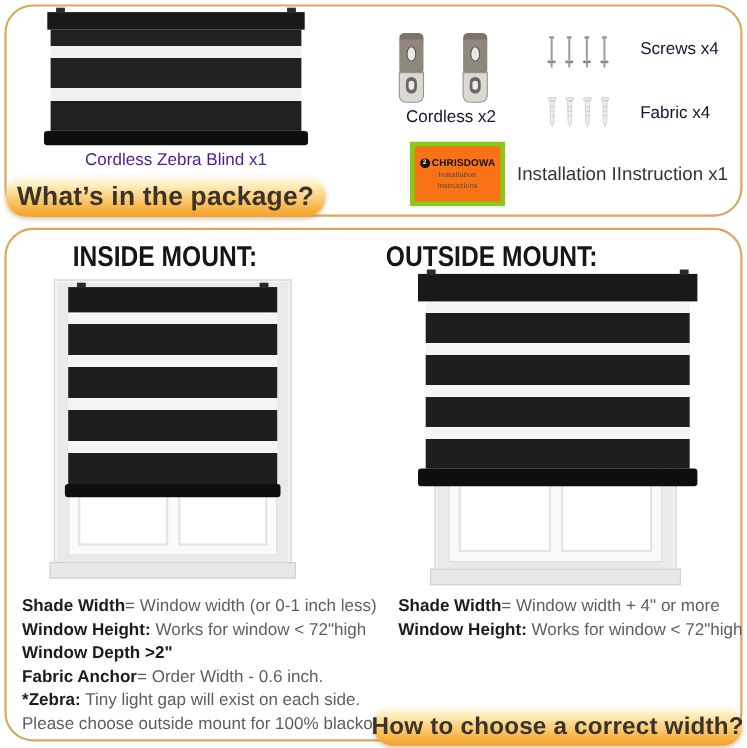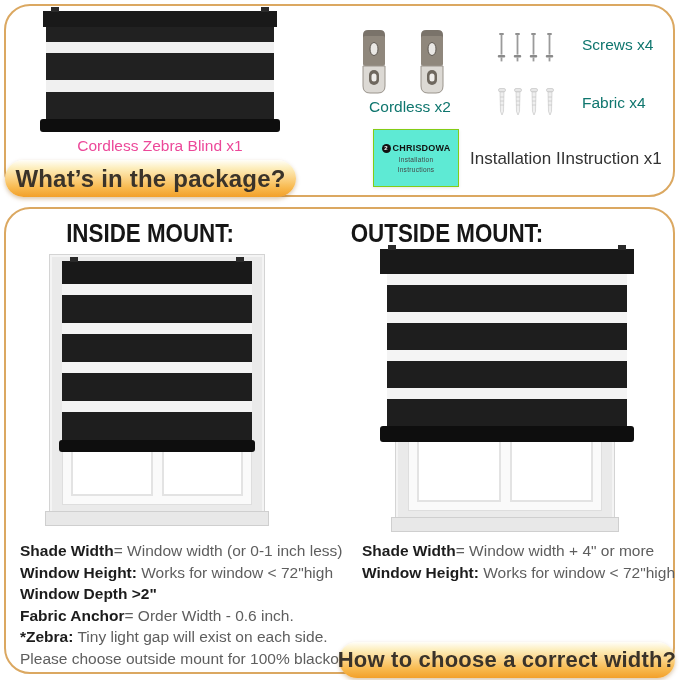--- a/index.html
+++ b/index.html
@@ -27,34 +27,34 @@
   .rail { background:#0e0e0e; border-radius:3px; }
 
   
   .pkg-blind { position:absolute; left:34px; top:5px; width:240px; }
   .pkg-blind .valance { width:234px; height:16px; margin:0 auto; }
   .pkg-body { width:228px; height:92px; margin:0 auto;
       background:linear-gradient(to bottom,#212121 0,#212121 15px,#f0f0f0 15px,#f0f0f0 26px,
                  #212121 26px,#212121 53px,#f0f0f0 53px,#f0f0f0 65px,#212121 65px,#212121 92px); }
   .pkg-blind .rail { width:240px; height:13px; }
   .pkg-caption { position:absolute; left:34px; top:131px; width:240px; text-align:center;
-                 font-size:15.5px; color:#ec4899; }
-
-  
-  .hw-label { position:absolute; font-size:15.5px; color:#0f766e; white-space:nowrap; }
+                 font-size:15.5px; color:#4c1d95; }
+
+  
+  .hw-label { position:absolute; font-size:15.5px; color:#0f172a; white-space:nowrap; }
   .brackets-group { position:absolute; left:352px; top:22px; display:flex; gap:26px; }
   .brackets-label { left:352px; top:92px; width:104px; text-align:center; }
   .screws-group { position:absolute; left:491px; top:26px; display:flex; gap:7px; }
   .screws-label { left:576px; top:30px; }
   .anchors-group { position:absolute; left:492px; top:82px; display:flex; gap:8px; }
   .anchor-label { left:576px; top:88px; }
 
   
-  .instr-card { position:absolute; left:367px; top:123px; width:86px; height:58px; background:#5eead4;
-                border:1px solid #84cc16; box-shadow:0 1px 3px rgba(0,0,0,.10);
+  .instr-card { position:absolute; left:367px; top:123px; width:86px; height:58px; background:#f97316;
+                border:4px solid #84cc16; box-shadow:0 1px 3px rgba(0,0,0,.10);
                 display:flex; flex-direction:column; align-items:center; justify-content:center; gap:3px; }
   .brand-row { display:flex; align-items:center; gap:2px; font-weight:bold; font-size:9px;
                letter-spacing:.2px; color:#111; }
   .logo-dot { display:inline-block; width:9px; height:9px; border-radius:50%; background:#111;
               color:#fff; font-size:6px; line-height:9px; text-align:center; font-weight:bold; }
   .instr-small { font-size:6.5px; color:#444; letter-spacing:.3px; }
   .instr-label { left:464px; top:143px; font-size:17px; color:#333; }
 
   
   .mount-heading { position:absolute; top:9px; font-size:26px; color:#161616; text-align:center;

